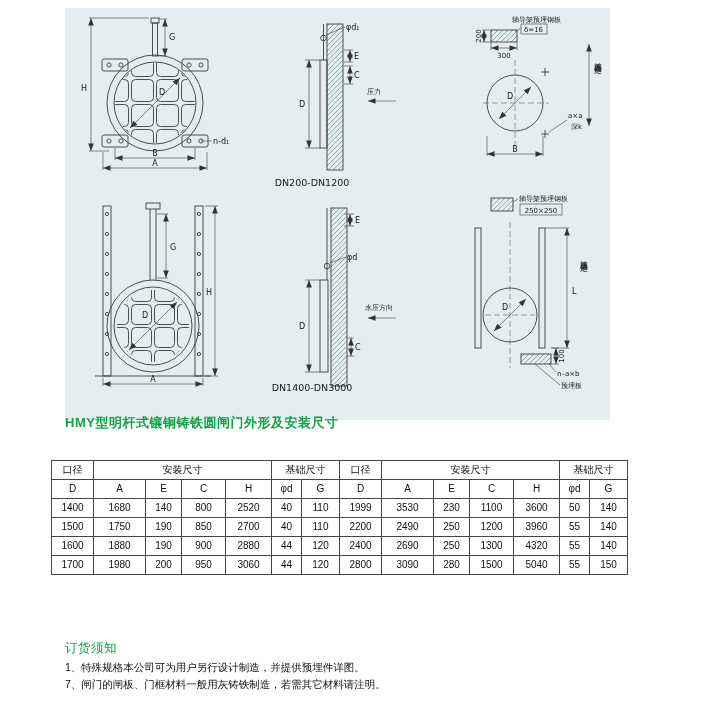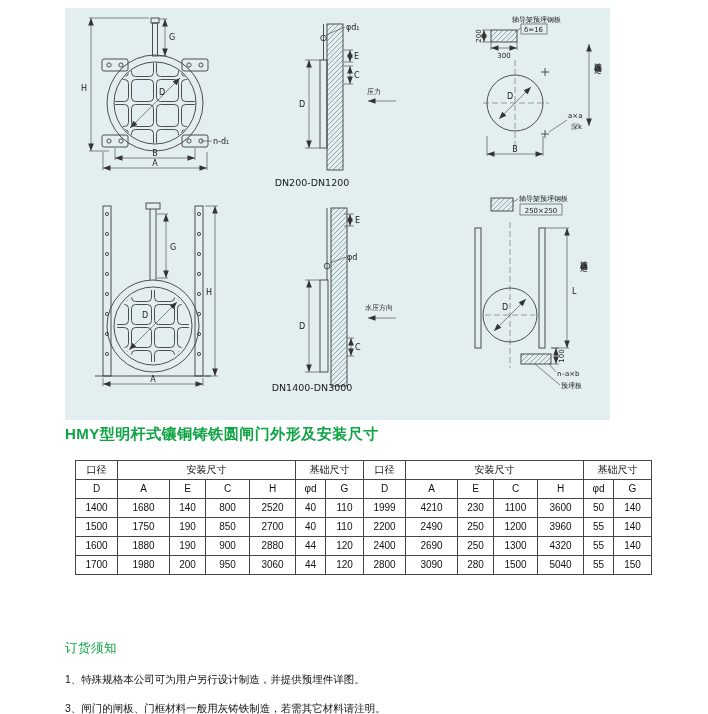--- a/index.html
+++ b/index.html
@@ -1,26 +1,26 @@
 <!DOCTYPE html>
 <html><head>
 <meta charset="utf-8">
 <style>
   * { margin:0; padding:0; box-sizing:border-box; }
   html,body { width:708px; height:714px; }
   body { background:#ffffff; font-family:"Liberation Sans","DejaVu Sans",sans-serif; position:relative; overflow:hidden; }
   .page { position:absolute; inset:0; background:#ffffff; }
   .drawing-panel { position:absolute; left:65px; top:8px; width:545px; height:412px; background:#e3eef0; }
   .vtext { position:absolute; writing-mode:vertical-rl; text-orientation:upright; font-size:7.5px; color:#222; letter-spacing:1px; line-height:1; }
-  .section-title { position:absolute; left:65px; top:425px; font-size:15px; font-weight:bold; color:#0ea344; letter-spacing:0.5px; }
-  .dim-table { position:absolute; left:75px; top:460px; width:577px; border-collapse:collapse; table-layout:fixed; font-size:10px; color:#111; background:#fff; }
+  .section-title { position:absolute; left:65px; top:414px; font-size:13px; font-weight:bold; color:#0ea344; letter-spacing:0.5px; }
+  .dim-table { position:absolute; left:51px; top:460px; width:577px; border-collapse:collapse; table-layout:fixed; font-size:10px; color:#111; background:#fff; }
   .dim-table th, .dim-table td { border:1px solid #454545; text-align:center; height:19px; padding:0; font-weight:normal; line-height:1; overflow:hidden; }
   .notes-title { position:absolute; left:65px; top:640px; font-size:12.5px; font-weight:normal; color:#0ea344; letter-spacing:0.5px; }
   .notes { position:absolute; left:65px; top:659px; font-size:10.5px; color:#111; }
-  .note-line { line-height:17px;margin-top:12px; }
+  .note-line { line-height:17px; }
   svg text { font-family:"DejaVu Sans","Liberation Sans",sans-serif; fill:#1a1a1a; }
   .t8 { font-size:8px; } .t7 { font-size:7px; } .cap { font-size:9.5px; }
   .ln { fill:none; stroke:#3c3c3c; stroke-width:0.9; }
   .lt { fill:none; stroke:#4a4a4a; stroke-width:0.65; }
   .dsh { fill:none; stroke:#707070; stroke-width:0.65; stroke-dasharray:6 3; }
 </style>
 </head>
 <body>
 
 <div class="page">
@@ -299,21 +299,21 @@
     <tbody>
         <tr>
           <td>1400</td>
           <td>1680</td>
           <td>140</td>
           <td>800</td>
           <td>2520</td>
           <td>40</td>
           <td>110</td>
           <td>1999</td>
-          <td>4210</td>
+          <td>3530</td>
           <td>230</td>
           <td>1100</td>
           <td>3600</td>
           <td>50</td>
           <td>140</td>
         </tr>
         <tr>
           <td>1500</td>
           <td>1750</td>
           <td>190</td>
@@ -360,16 +360,16 @@
           <td>5040</td>
           <td>55</td>
           <td>150</td>
         </tr>
       </tbody>
   </table>
 
   <div class="notes-title">订货须知</div>
   <div class="notes">
       <div class="note-line">1、特殊规格本公司可为用户另行设计制造，并提供预埋件详图。</div>
-      <div class="note-line">3、闸门的闸板、门框材料一般用灰铸铁制造，若需其它材料请注明。</div>
+      <div class="note-line">7、闸门的闸板、门框材料一般用灰铸铁制造，若需其它材料请注明。</div>
     </div>
 
 </div>
 
 </body></html>

